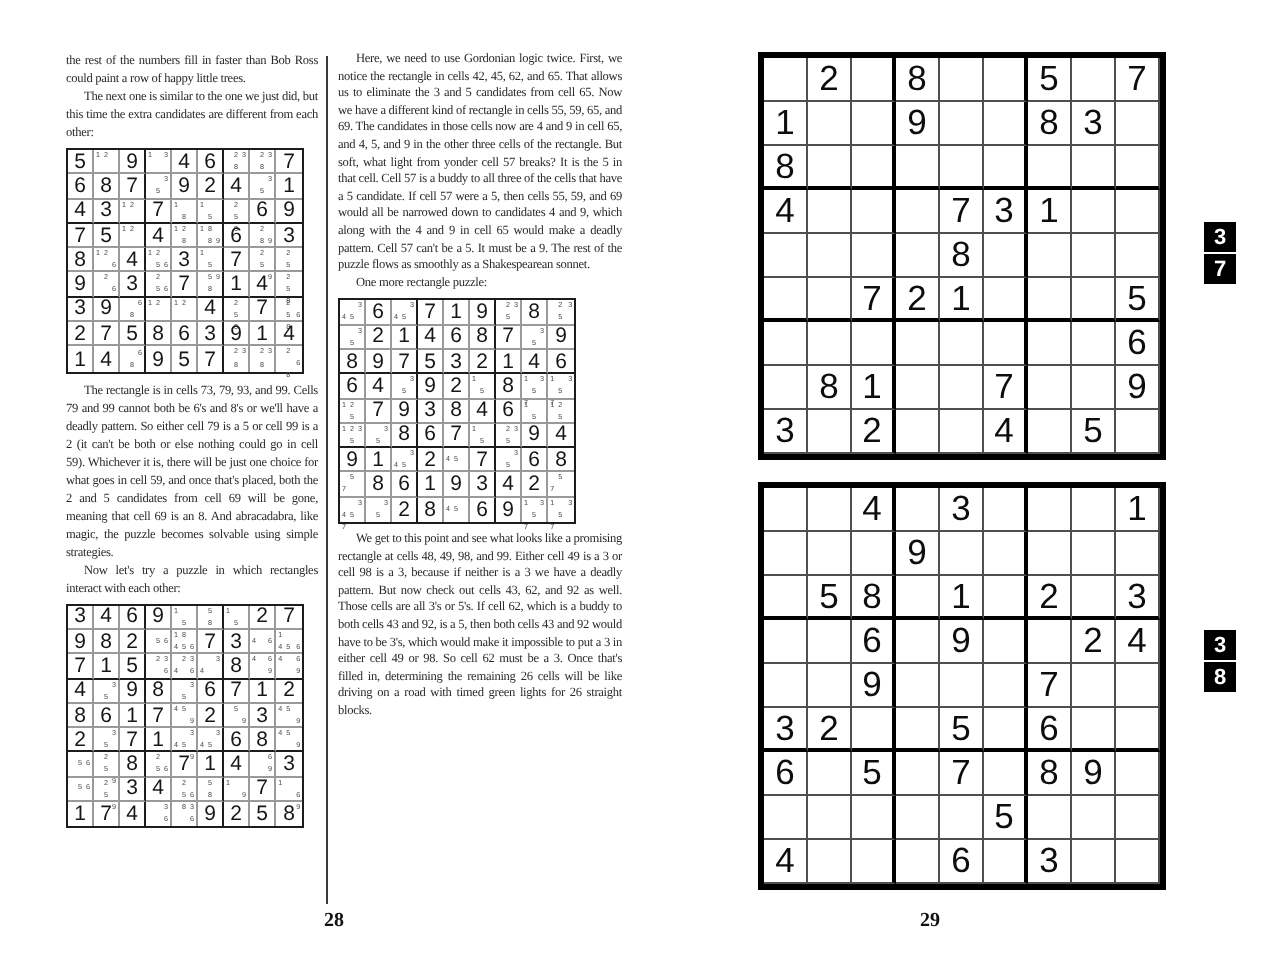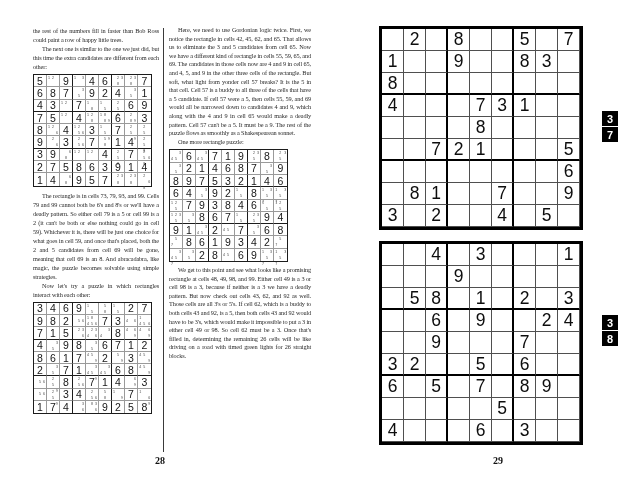--- a/index.html
+++ b/index.html
@@ -73,25 +73,25 @@
   .tab{
     position:absolute;left:602px;width:16px;height:15px;
     background:#000;color:#fff;
     font-family:"Liberation Sans",sans-serif;font-size:11px;font-weight:bold;
     display:flex;align-items:center;justify-content:center;
   }
   #tabT1{top:111px;} #tabT2{top:127px;}
   #tabB1{top:315px;} #tabB2{top:331px;}
   
   .pageno{
-    position:absolute;top:455px;width:24px;text-align:center;
+    position:absolute;top:455px;width:24px;text-align:right;
     font-family:"Liberation Serif",serif;font-weight:bold;font-size:10px;color:#111;
   }
   #p28{left:148px;}
-  #p29{left:486px;}
+  #p29{left:446px;}
 </style>
 </head>
 <body>
 
 <div class="col" id="col1">
   <p>the rest of the numbers fill in faster than Bob Ross could paint a row of happy little trees.</p>
   <p class="ind">The next one is similar to the one we just did, but this time the extra candidates are different from each other:</p>
   <div class="small-grid">
       <div class="cell">
         <span class="digit">5</span>

